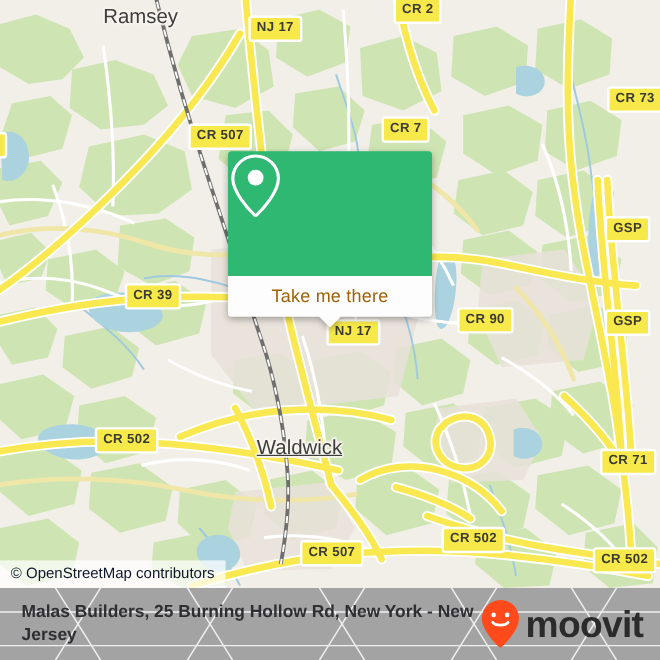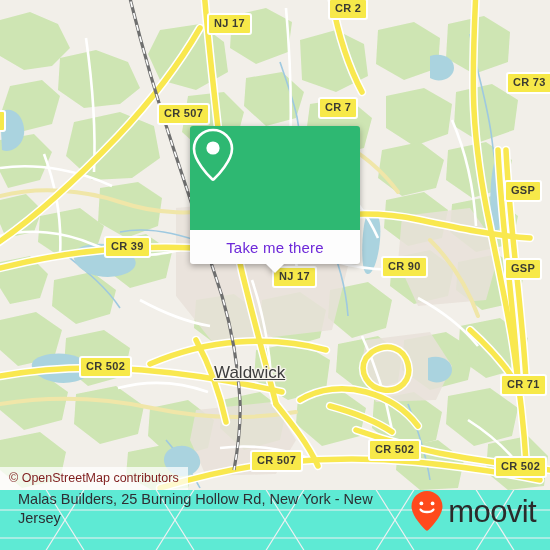--- a/index.html
+++ b/index.html
@@ -47,21 +47,21 @@
       0 1.5px 1px #f7f4ee, 0 -1.5px 1px #f7f4ee,
       1px 1px 1px #f7f4ee, -1px -1px 1px #f7f4ee,
       1px -1px 1px #f7f4ee, -1px 1px 1px #f7f4ee;
   }
 
   
   .attrib{
     position:absolute;
     left:0;bottom:0;
     background:rgba(255,255,255,.72);
-    color:#7f1d1d;
+    color:#0f172a;
     font-size:12.5px;
     padding:4px 9px 5px 9px;
     white-space:nowrap;
   }
 
   
   .card{
     position:absolute;
     left:190px;top:126px;
     width:170px;
@@ -75,40 +75,41 @@
     display:flex;align-items:center;justify-content:center;
   }
   .card-foot{
     position:relative;
     height:34px;
     background:#fdfdfd;
     border-radius:0 0 3px 3px;
     display:flex;align-items:center;justify-content:center;
   }
   .card-foot-label{
-    font-size:15px;color:#6d28d9;letter-spacing:.2px;
+    font-size:15px;color:#a16207;letter-spacing:.2px;
   }
   .card-tail{
     position:absolute;
     left:50%;bottom:-9px;margin-left:-10px;
     width:0;height:0;
     border-left:10px solid transparent;
     border-right:10px solid transparent;
     border-top:10px solid #fdfdfd;
   }
 
   
   .footer{
     position:absolute;left:0;bottom:0;
     width:550px;height:60px;
-    background:#5eead4;
-    display:flex;align-items:flex-start;
+    background:#a3a3a3;
+    display:flex;align-items:center;
     box-sizing:border-box;
     padding:0 14px 0 18px;
     overflow:hidden;
+    font-weight:bold;
   }
   .footer-pattern{
     position:absolute;left:0;top:0;width:550px;height:60px;
     pointer-events:none;
   }
   .footer-title{
     position:relative;
     flex:1 1 auto;
     font-size:14.5px;
     line-height:19px;
@@ -308,20 +309,21 @@
         </g>
 
         <g>
           <path d="M128,-10 C140,40 156,96 174,150 C192,204 208,252 222,296 C232,330 238,366 240,400 C241,424 238,448 234,470" stroke="#6f6f6f" fill="none" stroke-width="3.2"></path>
           <path d="M128,-10 C140,40 156,96 174,150 C192,204 208,252 222,296 C232,330 238,366 240,400 C241,424 238,448 234,470" stroke="#ffffff" fill="none" stroke-width="1.6" stroke-dasharray="6 6"></path>
         </g>
 
       </g>
     </svg>
 
+    <div class="place" style="left:86px;top:4px;">Ramsey</div>
     <div class="place" style="left:214px;top:363px;text-decoration:underline;">Waldwick</div>
 
     <div class="shield" style="left:328px;top:-2px;">CR 2</div>
     <div class="shield" style="left:207px;top:13px;">NJ 17</div>
     <div class="shield" style="left:506px;top:72px;">CR 73</div>
     <div class="shield" style="left:157px;top:103px;">CR 507</div>
     <div class="shield" style="left:318px;top:97px;">CR 7</div>
     <div class="shield" style="left:-14px;top:110px;">7</div>
     <div class="shield" style="left:504px;top:180px;">GSP</div>
     <div class="shield" style="left:381px;top:216px;margin-top:40px;">CR 90</div>

